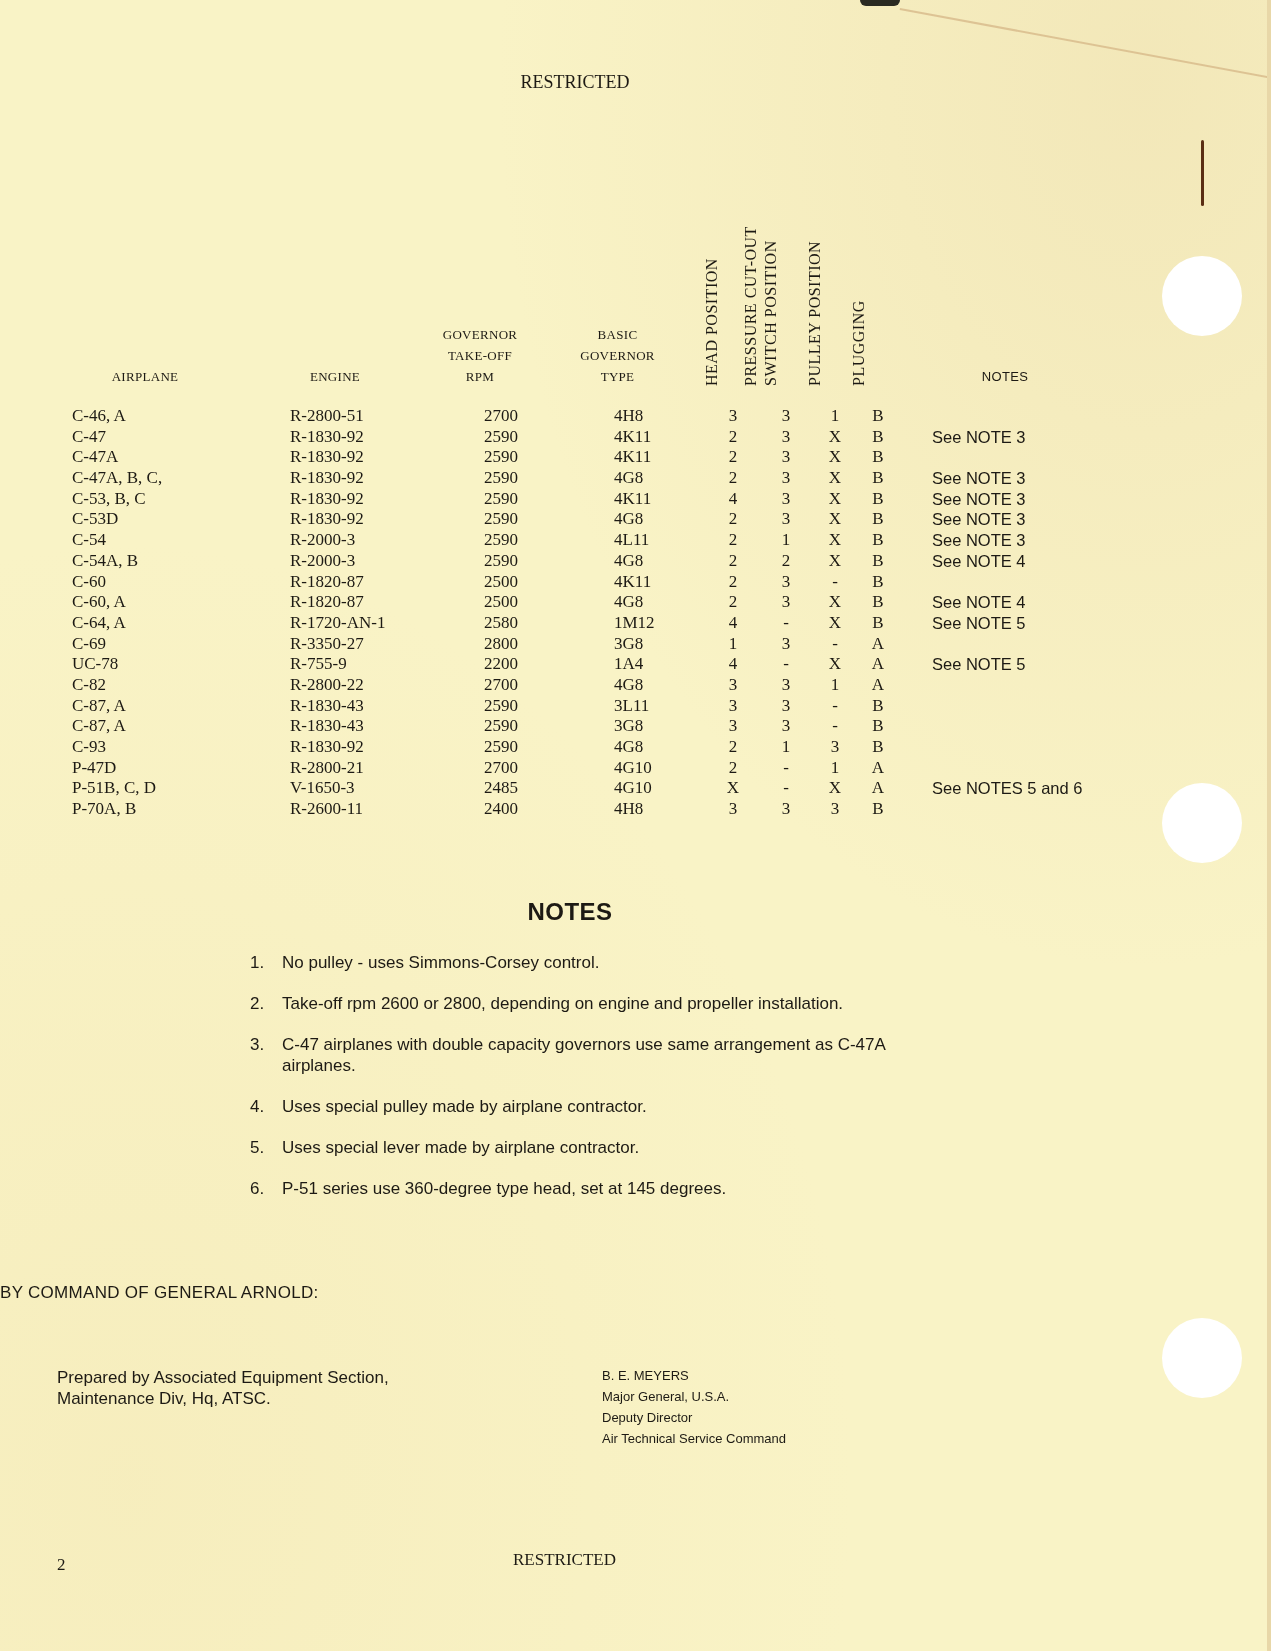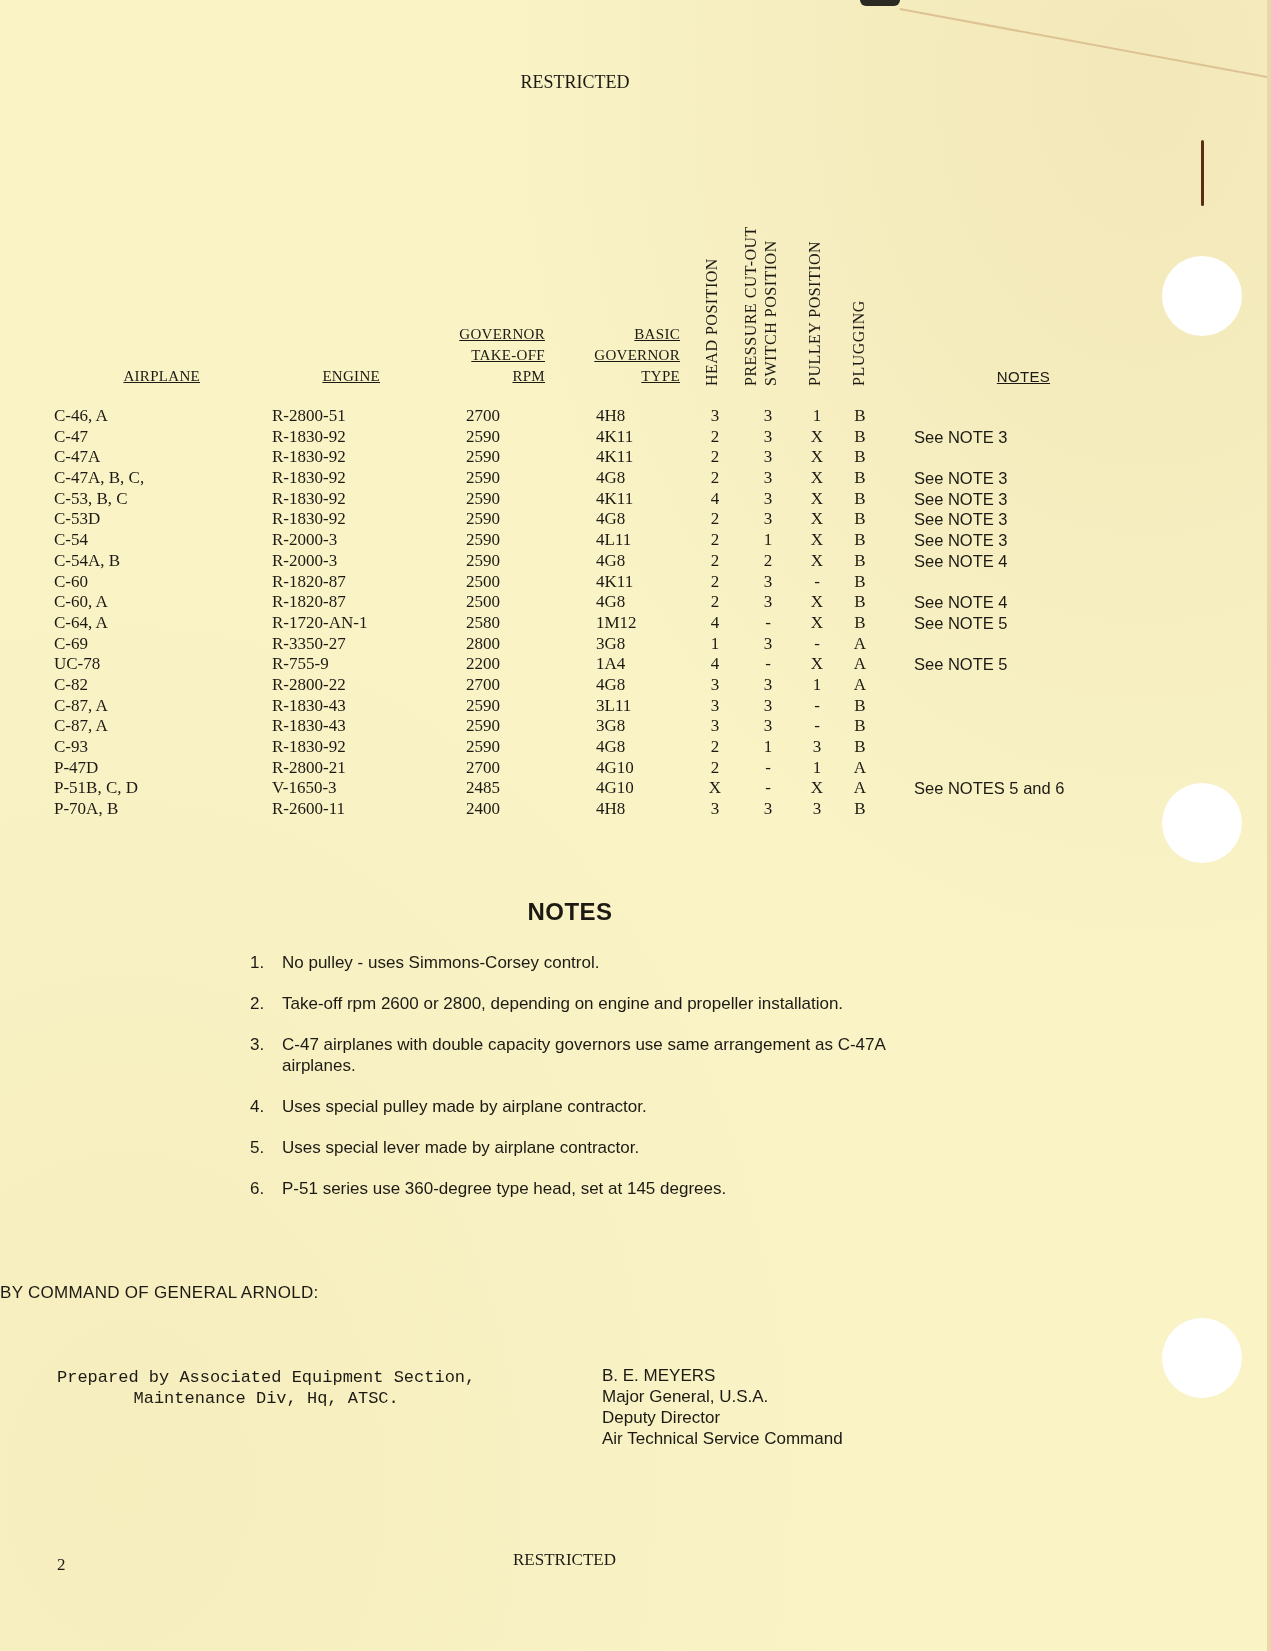--- a/index.html
+++ b/index.html
@@ -33,29 +33,29 @@
   .right-edge {
     position: absolute; right: 0; top: 0; width: 4px; height: 100%; background: #e8d7a8;
   }
 
   .header-top {
     position: absolute; left: 0; width: 1150px; text-align: center; font-size: 18px; line-height: 21px; top: 72px;
   }
   .header-top div { margin-left: 0; }
 
   .col-head {
-    position: absolute; font-size: 15px; line-height: 21px; text-align: right; letter-spacing: 0.3px; text-decoration: underline;
+    position: absolute; font-size: 13px; line-height: 21px; text-align: center; letter-spacing: 0.3px;
   }
   .vhead {
     position: absolute; font-size: 16px; line-height: 18px; white-space: nowrap;
     transform: rotate(-90deg); transform-origin: left top; letter-spacing: 0.5px;
   }
 
   .table {
-    position: absolute; left: 0; top: 406px; width: 1099px;
+    position: absolute; left: 18px; top: 406px; width: 1099px;
   }
   .row { position: relative; height: 20.7px; font-size: 17px; line-height: 20px; }
   .cell { position: absolute; top: 0; white-space: nowrap; }
   .c-airplane { left: 54px; }
   .c-engine { left: 272px; }
   .c-rpm { left: 453px; width: 60px; text-align: center; }
   .c-type { left: 596px; }
   .c-head { left: 705px; width: 20px; text-align: center; }
   .c-press { left: 758px; width: 20px; text-align: center; }
   .c-pulley { left: 807px; width: 20px; text-align: center; }
@@ -75,25 +75,24 @@
   }
   .note { position: relative; padding-left: 32px; margin-bottom: 20px; }
   .note .num { position: absolute; left: 0; top: 0; }
 
   .command {
     position: absolute; left: 0; width: 1150px; top: 1283px; text-align: left; font-size: 17px;
     font-family: "Liberation Sans", "DejaVu Sans", sans-serif; letter-spacing: 0.3px;
   }
   .prepared {
     position: absolute; left: 57px; top: 1367px; font-size: 17px; line-height: 21px;
-    font-family: Liberation Mono, monospace;
-    text-align: center;
+    font-family: Liberation Sans, sans-serif;
   }
   .signature {
-    position: absolute; left: 602px; top: 1365px; font-size: 17px; line-height: 21px;
+    position: absolute; left: 602px; top: 1365px; font-size: 13px; line-height: 21px;
     font-family: "Liberation Sans", "DejaVu Sans", sans-serif;
   }
   .page-num { position: absolute; left: 57px; top: 1555px; font-size: 17px; }
   .footer-restricted { position: absolute; left: 513px; top: 1550px; font-size: 17px; }
 </style>
 </head>
 <body>
 
 <div class="page">
   <div class="corner-dark"></div>

